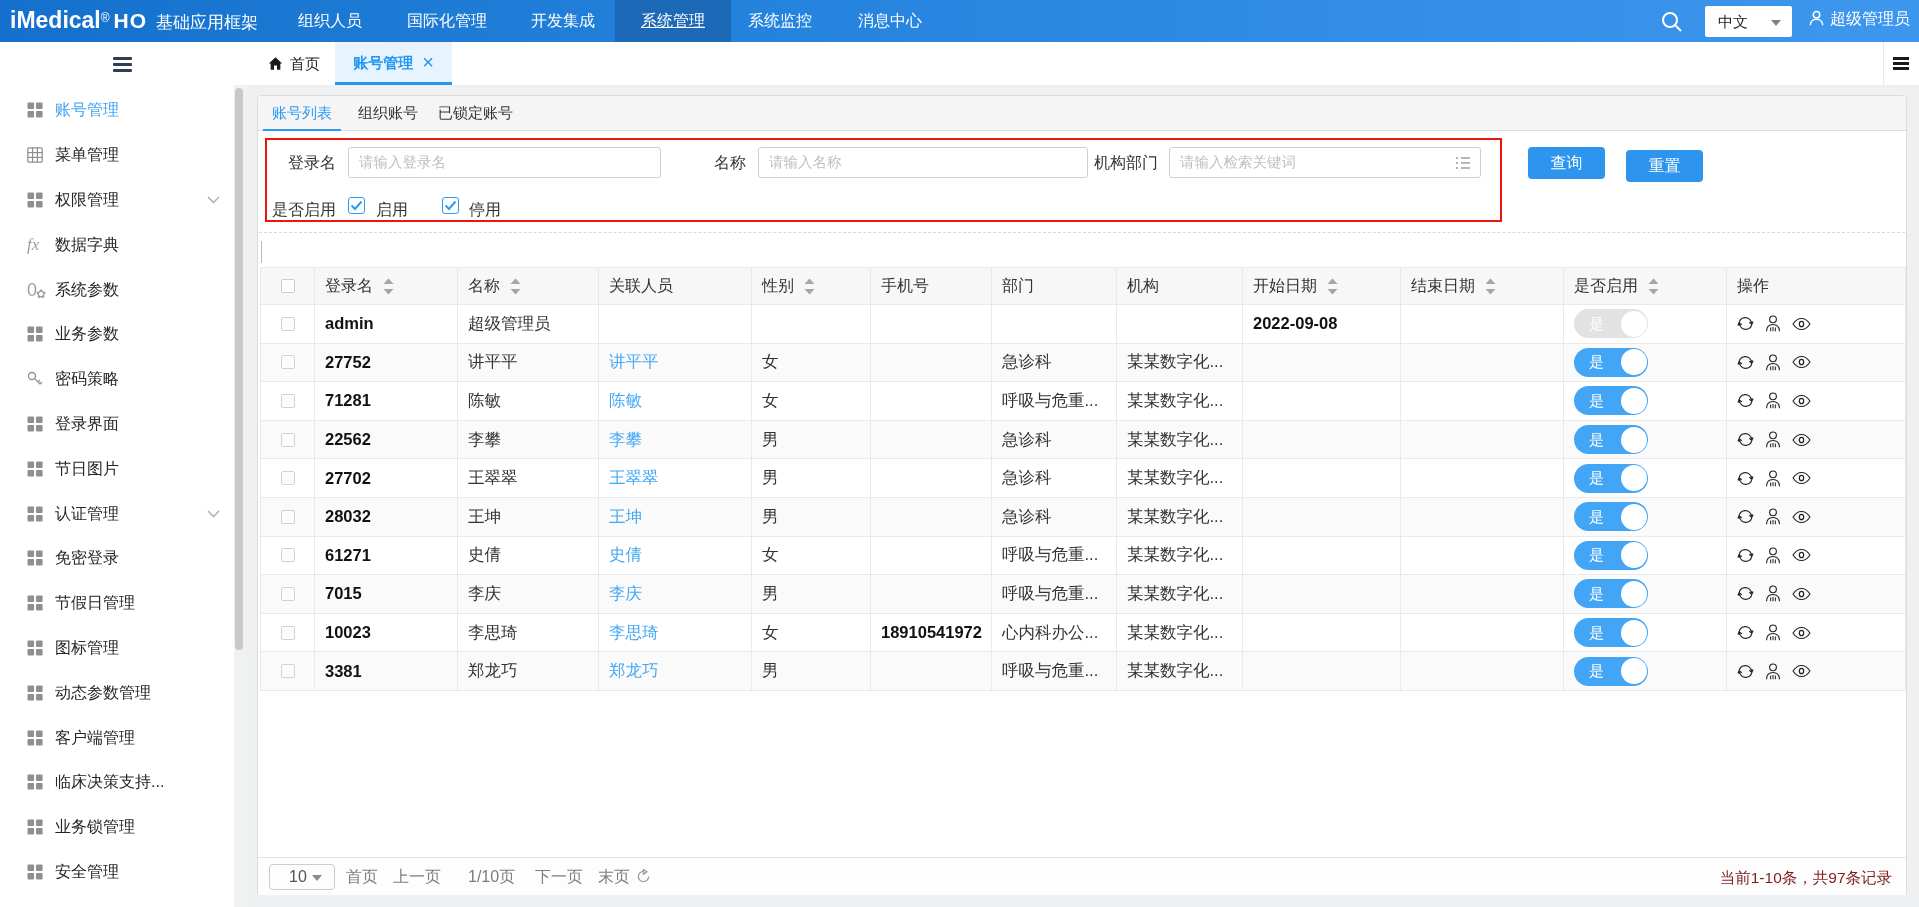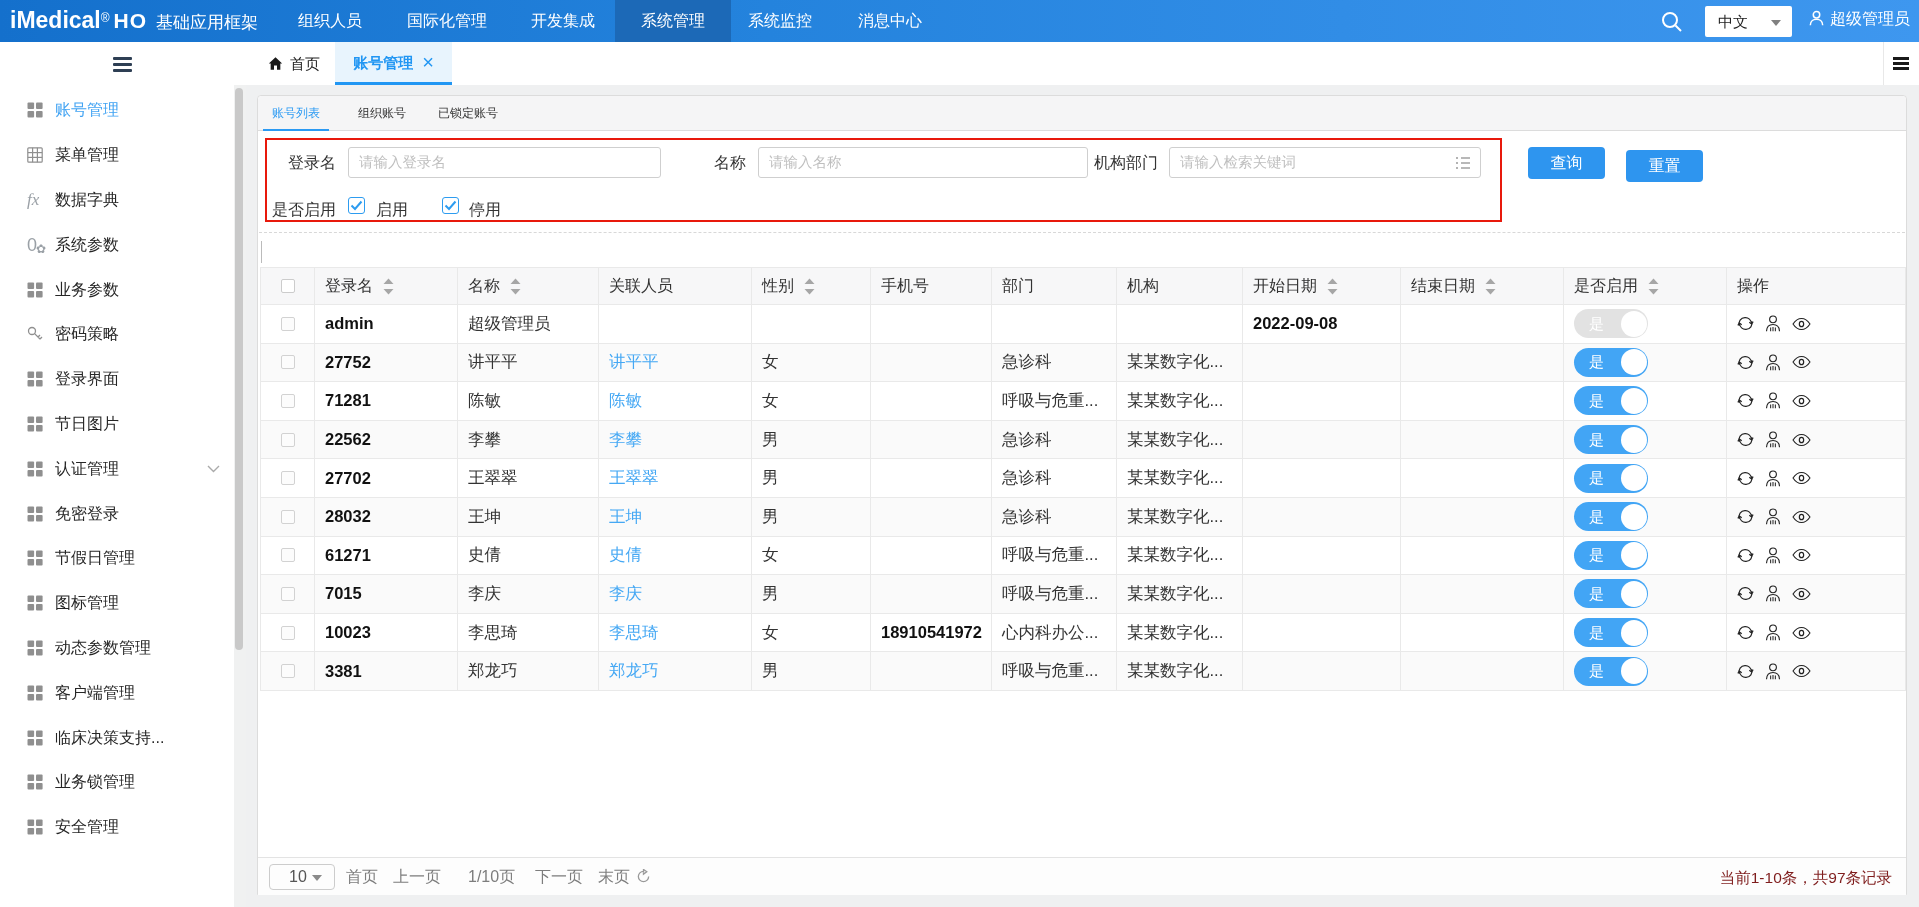--- a/index.html
+++ b/index.html
@@ -38,21 +38,21 @@
 .tab-home svg { vertical-align:-2px; margin-right:7px; }
 .tab-active { position:absolute; left:90px; top:0; width:117px; height:43px; background:#e8f4fd; border-bottom:3px solid #2196f3; color:#2196f3; font-size:15px; font-weight:bold; text-align:center; line-height:40px; }
 .tab-active .x { font-weight:normal; font-size:20px; margin-left:9px; vertical-align:-1px; }
 .tabstrip .rsep { position:absolute; left:1638px; top:0; width:1px; height:43px; background:#e8e8e8; }
 .tabstrip .burger2 { position:absolute; left:1648px; top:15px; width:16px; height:13px; }
 .tabstrip .burger2 div { height:2.5px; background:#1a1a1a; margin-bottom:2.5px; }
 
 
 .panel { position:absolute; left:257px; top:95px; width:1650px; height:800px; background:#fff; border:1px solid #dcdcdc; border-radius:4px 4px 0 0; }
 .ptabs { position:absolute; left:0; top:0; width:100%; height:35px; background:#f5f5f6; border-bottom:1px solid #dcdcdc; border-radius:4px 4px 0 0; }
-.ptab { position:absolute; top:0; height:35px; line-height:34px; font-size:12px; color:#333; }
+.ptab { position:absolute; top:0; height:35px; line-height:34px; font-size:15px; color:#333; }
 .ptab.on { color:#2b9af3; border-bottom:2px solid #2b9af3; }
 
 
 .redbox { position:absolute; left:7px; top:42px; width:1237px; height:84px; border:2.5px solid #e8190c; }
 .flabel { position:absolute; font-size:16px; color:#333; }
 .finput { position:absolute; height:31px; background:#fff; border:1px solid #cfcfcf; border-radius:3px; font-size:14.5px; color:#bfbfbf; line-height:29px; padding-left:10px; }
 .fcheck { position:absolute; width:17px; height:17px; border:1px solid #2d9cf0; border-radius:3px; background:#fff; }
 .fcheck svg { position:absolute; left:1px; top:2px; }
 .btn { position:absolute; width:77px; height:32px; background:#2e95ef; border-radius:4px; color:#fff; font-size:16px; text-align:center; line-height:32px; }
 .dashline { position:absolute; left:1px; top:136px; width:1646px; border-top:1px dashed #d8d8d8; }
@@ -87,21 +87,21 @@
 </style>
 </head>
 <body>
 
 <div class="topbar">
   <div class="logo">iMedical<span class="reg">®</span><span class="ho">HO</span></div>
   <div class="prodname">基础应用框架</div>
   <div class="topmenu-item" style="left:330px;">组织人员</div>
   <div class="topmenu-item" style="left:447px;">国际化管理</div>
   <div class="topmenu-item" style="left:563px;">开发集成</div>
-  <div class="topmenu-item active" style="left:673px;">系统管理</div>
+  <div class="topmenu-item active" style="left:673px;text-decoration:underline;">系统管理</div>
   <div class="topmenu-item" style="left:780px;">系统监控</div>
   <div class="topmenu-item" style="left:890px;">消息中心</div>
   <svg class="topsearch" width="24" height="24" viewBox="0 0 24 24">
       <circle cx="10" cy="10" r="7" fill="none" stroke="#fff" stroke-width="2"></circle>
       <line x1="15.5" y1="15.5" x2="21" y2="21" stroke="#fff" stroke-width="2"></line>
     </svg>
   <div class="langbox">中文<div class="caret"></div></div>
   <div class="topuser"><svg width="19" height="19" viewBox="0 0 20 20">
         <circle cx="10" cy="6" r="3.4" fill="none" stroke="#fff" stroke-width="1.6"></circle>
         <path d="M3.5 17 C3.5 12.5 7 10.8 10 10.8 C13 10.8 16.5 12.5 16.5 17" fill="none" stroke="#fff" stroke-width="1.6"></path>
@@ -130,20 +130,34 @@
         <span class="sicon"><svg width="16" height="16" viewBox="0 0 16 16">
             <g stroke="#8f8f8f" stroke-width="1.2" fill="none">
               <rect x="0.8" y="0.8" width="14.4" height="14.4" rx="1"></rect>
               <line x1="0.8" y1="5.6" x2="15.2" y2="5.6"></line>
               <line x1="0.8" y1="10.4" x2="15.2" y2="10.4"></line>
               <line x1="5.6" y1="0.8" x2="5.6" y2="15.2"></line>
               <line x1="10.4" y1="0.8" x2="10.4" y2="15.2"></line>
             </g>
           </svg></span>
         <span class="stxt">菜单管理</span>
+      </div>
+      <div class="sitem">
+        <span class="sicon"><svg width="16" height="16" viewBox="0 0 16 16">
+            <g fill="#8f8f8f">
+              <rect x="0.5" y="0.5" width="6.6" height="6.6" rx="1"></rect>
+              <rect x="9" y="0.5" width="6.6" height="6.6" rx="1"></rect>
+              <rect x="0.5" y="9" width="6.6" height="6.6" rx="1"></rect>
+              <rect x="9" y="9" width="6.6" height="6.6" rx="1"></rect>
+            </g>
+          </svg></span>
+        <span class="stxt">权限管理</span>
+        <svg class="schev" width="13" height="8" viewBox="0 0 13 8">
+          <path d="M1 1 L6.5 6.5 L12 1" fill="none" stroke="#aaa" stroke-width="1.4"></path>
+        </svg>
       </div>
       <div class="sitem">
         <span class="sicon"><svg width="22" height="18" viewBox="0 0 22 18" style="margin-top:-1px">
             <text x="0" y="14" font-size="17" font-style="italic" fill="#9aa0a6" font-family="serif">fx</text>
           </svg></span>
         <span class="stxt">数据字典</span>
       </div>
       <div class="sitem">
         <span class="sicon"><svg width="22" height="18" viewBox="0 0 22 18" style="margin-top:-1px">
             <text x="0" y="15" font-size="18" fill="#9aa0a6">0</text>

